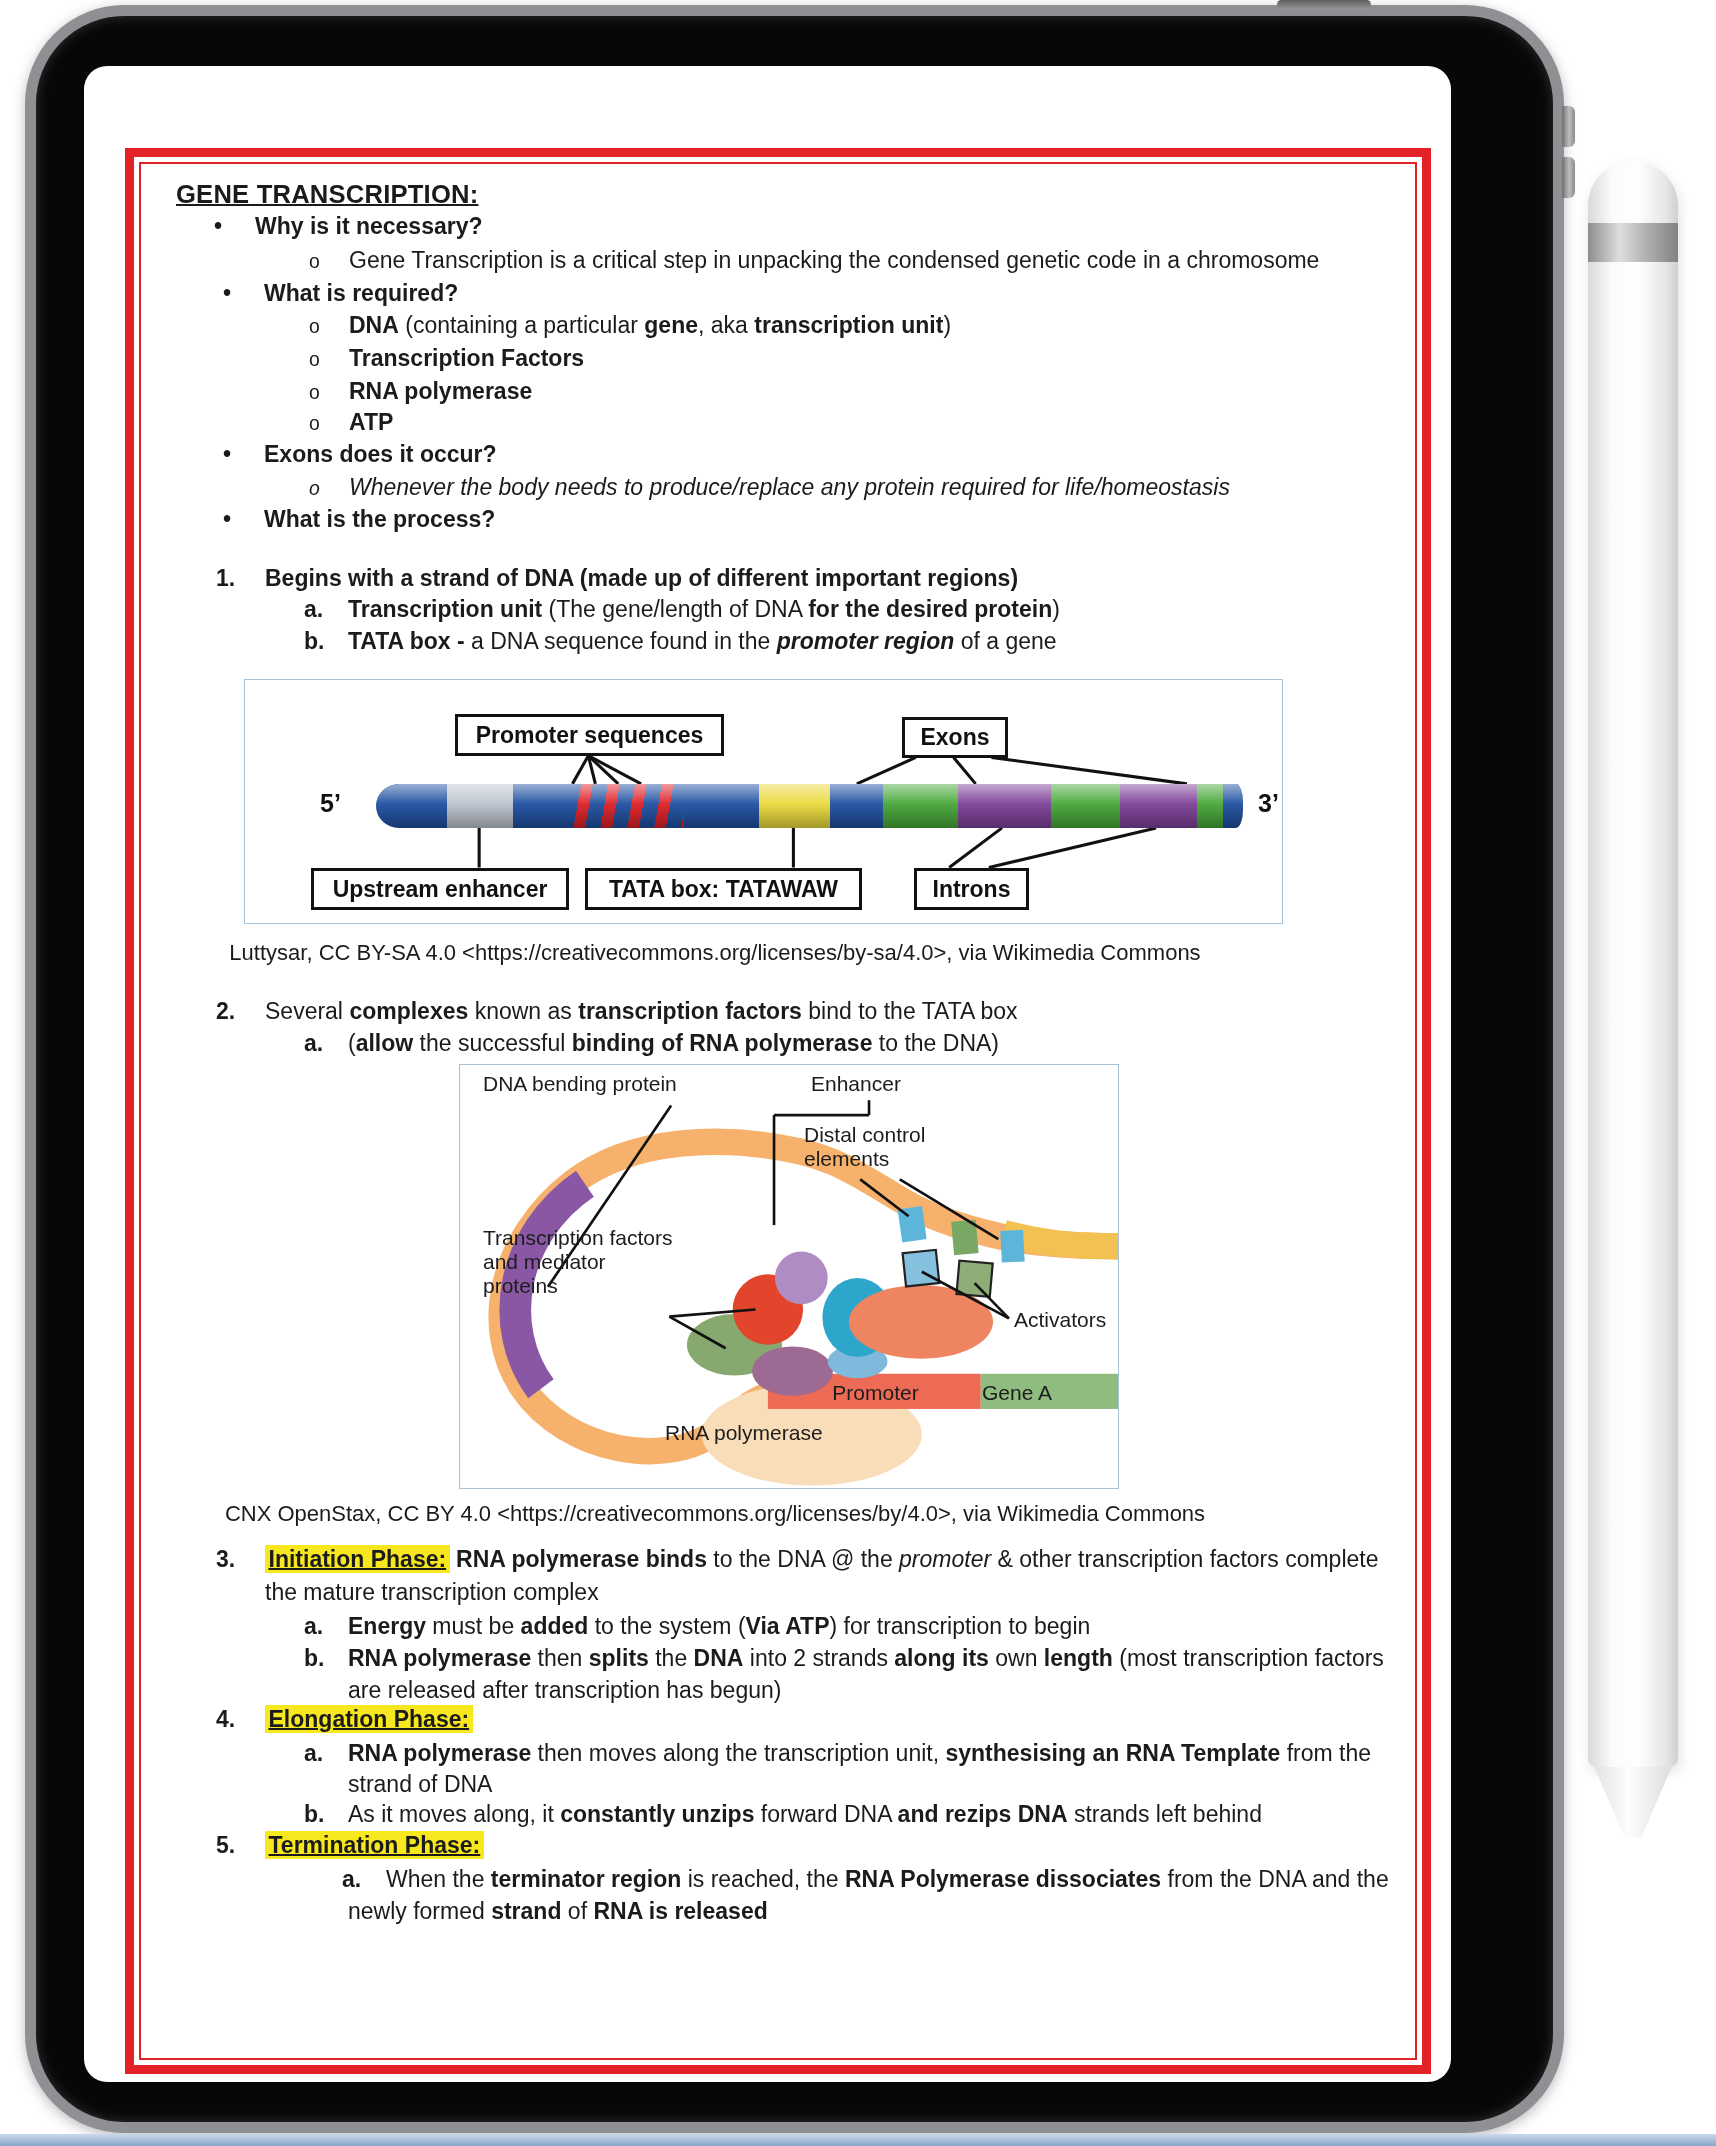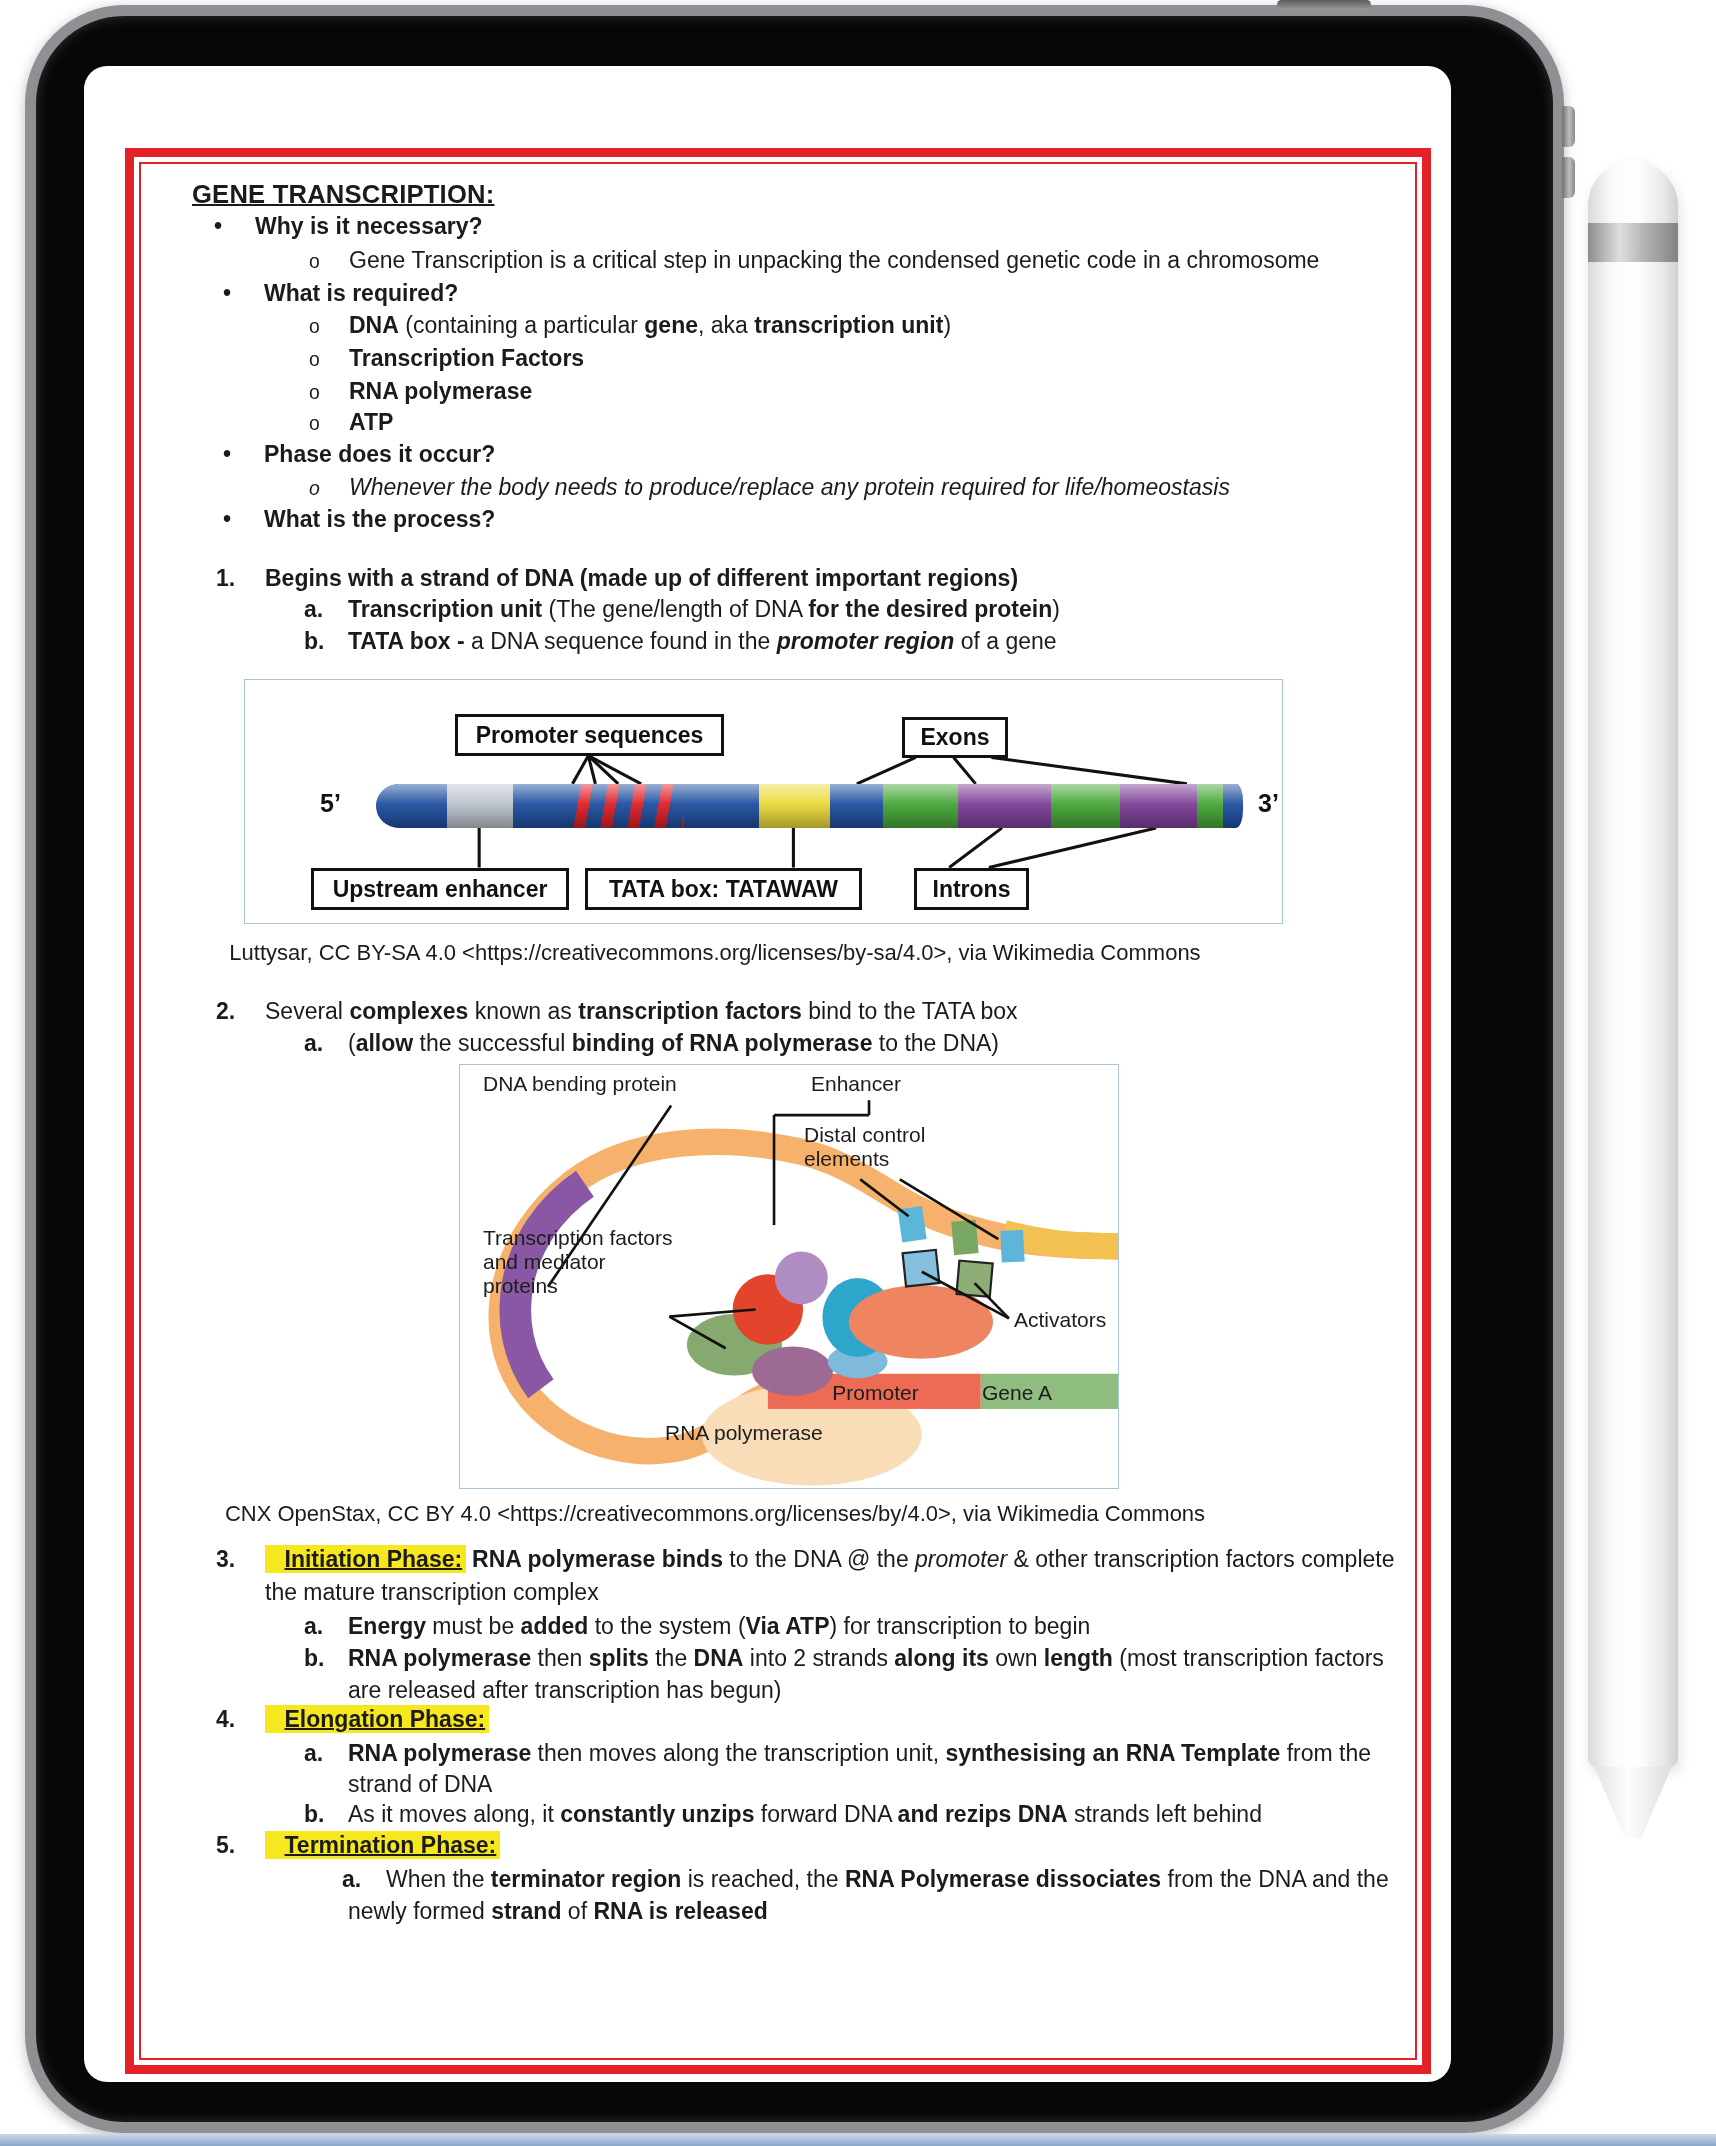--- a/index.html
+++ b/index.html
@@ -41,21 +41,21 @@
   .docborder{position:absolute;left:125px;top:148px;width:1306px;height:1926px;
     border:9.7px solid #e32227;box-sizing:border-box;}
   .docborder::after{content:"";position:absolute;inset:5.3px;border:2.6px solid #e32227;}
 
   .ln{position:absolute;font-size:23px;color:#1b1b1b;white-space:nowrap;line-height:1.18;}
   .ln.heading{font-size:25.6px;letter-spacing:0.2px;}
   .ln.caption{font-size:22px;text-align:center;}
   .ln .mk{display:inline-block;font-weight:bold;}
   .ln.sub-bullet .mk{font-weight:normal;font-size:19.4px;}
   .hl{background:#f6e71e;padding:0.9px 3.5px;}
-  u{text-decoration-thickness:1.8px;margin-left:16px;}
+  u{text-decoration-thickness:1.8px;}
 
   
   .fig{position:absolute;background:#ffffff;border:1.8px solid #a9c4da;box-sizing:border-box;}
   .fig svg{position:absolute;inset:0;}
   .lblbox{position:absolute;border:3.5px solid #111;background:#fff;color:#111;
     font-weight:bold;font-size:23px;display:flex;align-items:center;justify-content:center;box-sizing:border-box;}
   .primelbl{position:absolute;font-weight:bold;font-size:25px;color:#111;}
   .flbl{position:absolute;font-size:21px;color:#1c1c1c;line-height:1.15;}
 
   
@@ -87,21 +87,21 @@
   <div class="docborder"></div>
   <div id="doc-lines">
       <div class="ln heading" style="left: 176px; top: 179px;"><u><b>GENE TRANSCRIPTION:</b></u></div>
       <div class="ln bullet" style="left: 214px; top: 213px;"><span class="mk" style="width:41px">•</span><b>Why is it necessary?</b></div>
       <div class="ln sub-bullet" style="left: 309px; top: 247px;"><span class="mk" style="width:40px">o</span>Gene Transcription is a critical step in unpacking the condensed genetic code in a chromosome</div>
       <div class="ln bullet" style="left: 223px; top: 280px;"><span class="mk" style="width:41px">•</span><b>What is required?</b></div>
       <div class="ln sub-bullet" style="left: 309px; top: 312px;"><span class="mk" style="width:40px">o</span><b>DNA</b> (containing a particular <b>gene</b>, aka <b>transcription unit</b>)</div>
       <div class="ln sub-bullet" style="left: 309px; top: 345px;"><span class="mk" style="width:40px">o</span><b>Transcription Factors</b></div>
       <div class="ln sub-bullet" style="left: 309px; top: 378px;"><span class="mk" style="width:40px">o</span><b>RNA polymerase</b></div>
       <div class="ln sub-bullet" style="left: 309px; top: 409px;"><span class="mk" style="width:40px">o</span><b>ATP</b></div>
-      <div class="ln bullet" style="left: 223px; top: 441px;"><span class="mk" style="width:41px">•</span><b>Phase does it occur?</b></div>
+      <div class="ln bullet" style="left: 223px; top: 441px;"><span class="mk" style="width:41px">•</span><b>Exons does it occur?</b></div>
       <div class="ln sub-bullet" style="left: 309px; top: 474px; font-style: italic;"><span class="mk" style="width:40px">o</span>Whenever the body needs to produce/replace any protein required for life/homeostasis</div>
       <div class="ln bullet" style="left: 223px; top: 506px;"><span class="mk" style="width:41px">•</span><b>What is the process?</b></div>
       <div class="ln numbered" style="left: 216px; top: 565px;"><span class="mk" style="width:49px">1.</span><b>Begins with a strand of DNA (made up of different important regions)</b></div>
       <div class="ln lettered" style="left: 304px; top: 596px;"><span class="mk" style="width:44px">a.</span><b>Transcription unit</b> (The gene/length of DNA <b>for the desired protein</b>)</div>
       <div class="ln lettered" style="left: 304px; top: 628px;"><span class="mk" style="width:44px">b.</span><b>TATA box -</b> a DNA sequence found in the <b><i>promoter region</i></b> of a gene</div>
       <div class="ln caption" style="left: 168px; top: 940px; width: 1094px;">Luttysar, CC BY-SA 4.0 &lt;https://creativecommons.org/licenses/by-sa/4.0&gt;, via Wikimedia Commons</div>
       <div class="ln numbered" style="left: 216px; top: 998px;"><span class="mk" style="width:49px">2.</span>Several <b>complexes</b> known as <b>transcription factors</b> bind to the TATA box</div>
       <div class="ln lettered" style="left: 304px; top: 1030px;"><span class="mk" style="width:44px">a.</span>(<b>allow</b> the successful <b>binding of RNA polymerase</b> to the DNA)</div>
       <div class="ln caption" style="left: 168px; top: 1501px; width: 1094px;">CNX OpenStax, CC BY 4.0 &lt;https://creativecommons.org/licenses/by/4.0&gt;, via Wikimedia Commons</div>
       <div class="ln numbered" style="left: 216px; top: 1546px;"><span class="mk" style="width:49px">3.</span><span class="hl"><b><u>Initiation Phase:</u></b></span> <b>RNA polymerase binds</b> to the DNA @ the <i>promoter</i> &amp; other transcription factors complete</div>

